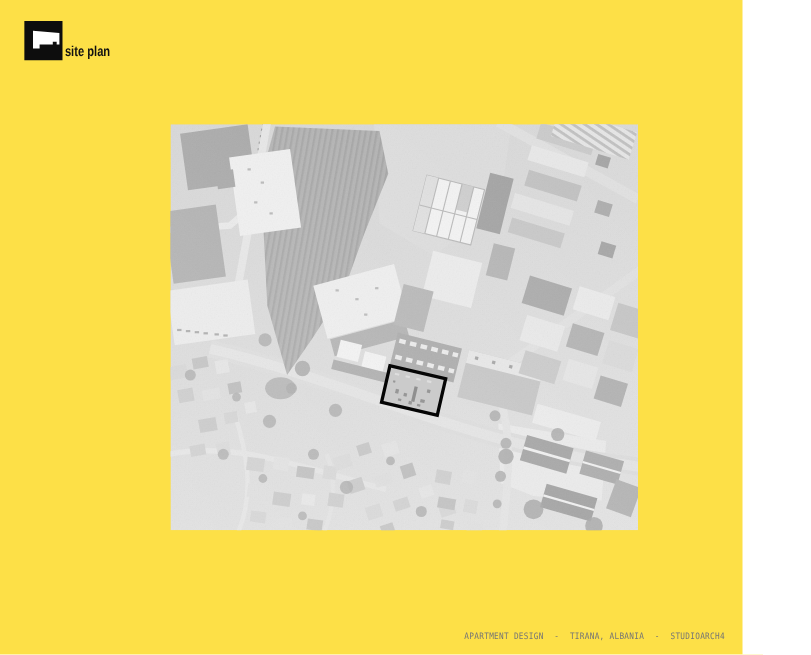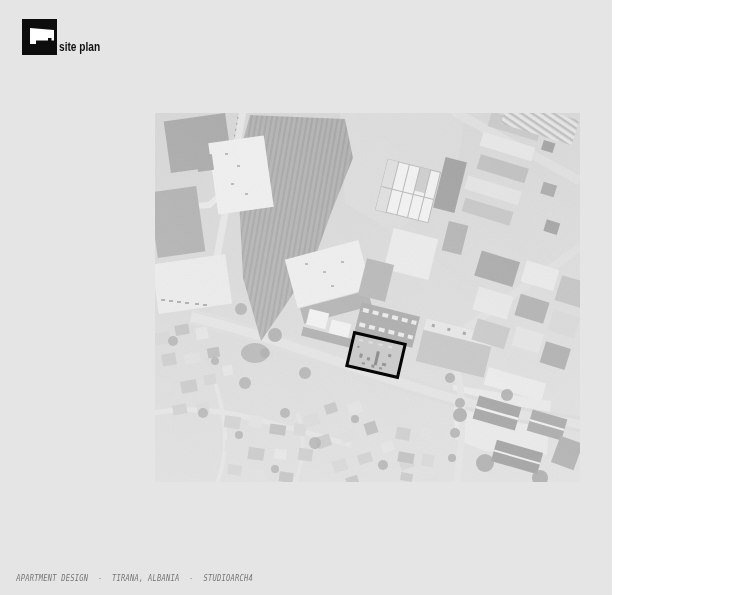--- a/index.html
+++ b/index.html
@@ -1,34 +1,34 @@
 <!DOCTYPE html>
 <html><head>
 <meta charset="utf-8">
 <style>
   html,body{margin:0;padding:0;background:#ffffff;}
   .page{
-    position:relative;width:612px;height:595px;background:#e5e5e5;overflow:hidden;
+    position:relative;width:675px;height:595px;background:#fde047;overflow:hidden;
     font-family:"Liberation Sans",sans-serif;
   }
   
   .logo-block{position:absolute;left:22px;top:19px;display:flex;align-items:flex-end;}
   .logo-icon{display:block;width:35px;height:36px;}
   .logo-label{
     position:absolute;left:37px;bottom:1px;white-space:nowrap;
     font-weight:bold;font-size:13px;color:#111;
     transform:scaleX(0.78);transform-origin:left bottom;letter-spacing:0px;
   }
   
   .map-figure{position:absolute;left:155px;top:113px;width:425px;height:369px;}
   .map-figure svg{display:block;width:425px;height:369px;}
   
   .footer{
     position:absolute;left:0;right:0;top:570px;height:16px;
-    display:flex;justify-content:flex-start;align-items:center;font-style:italic;
+    display:flex;justify-content:flex-end;align-items:center;
   }
   .caption-row{
     display:flex;gap:11px;align-items:baseline;
     font-family:"DejaVu Sans Mono",monospace;font-size:8px;letter-spacing:0.3px;
     color:#757575;transform:scaleX(0.88);transform-origin:center;white-space:nowrap;
   }
 </style>
 </head>
 <body>
 

